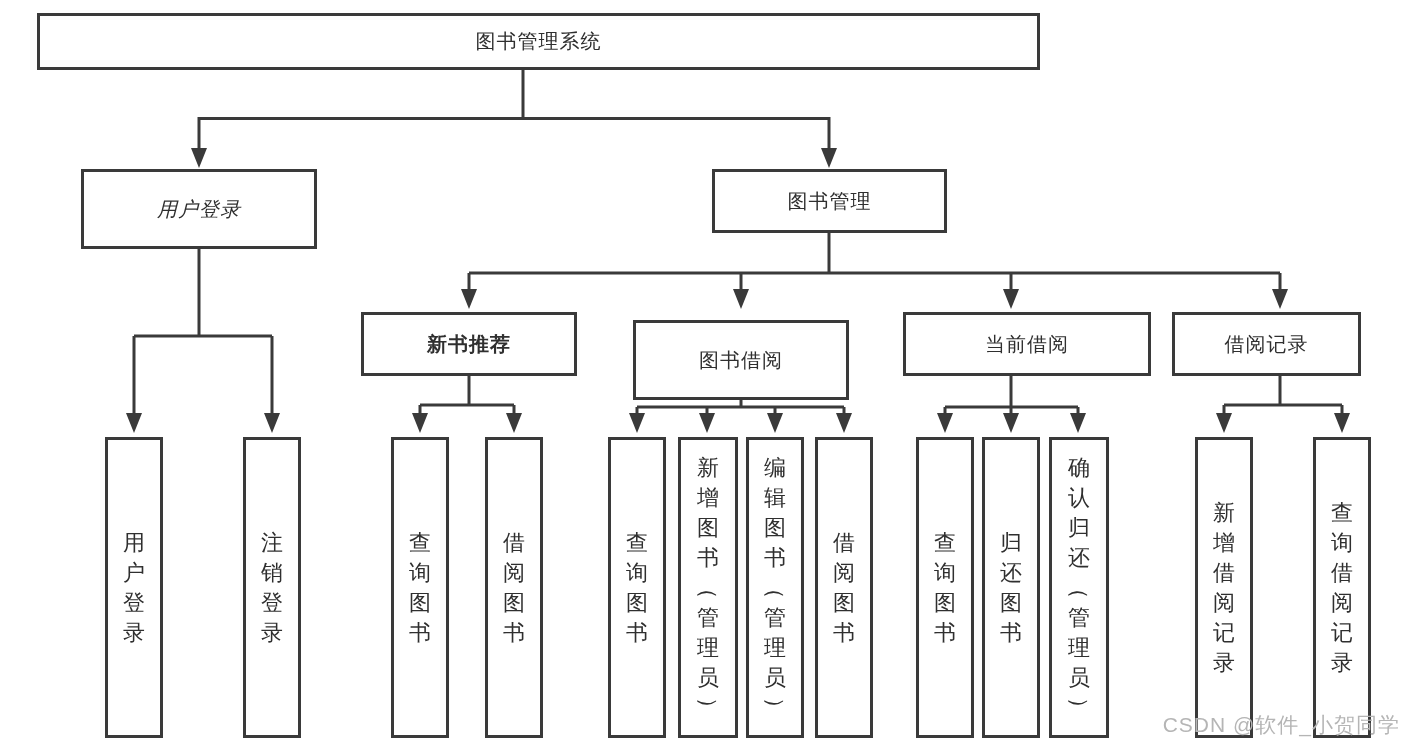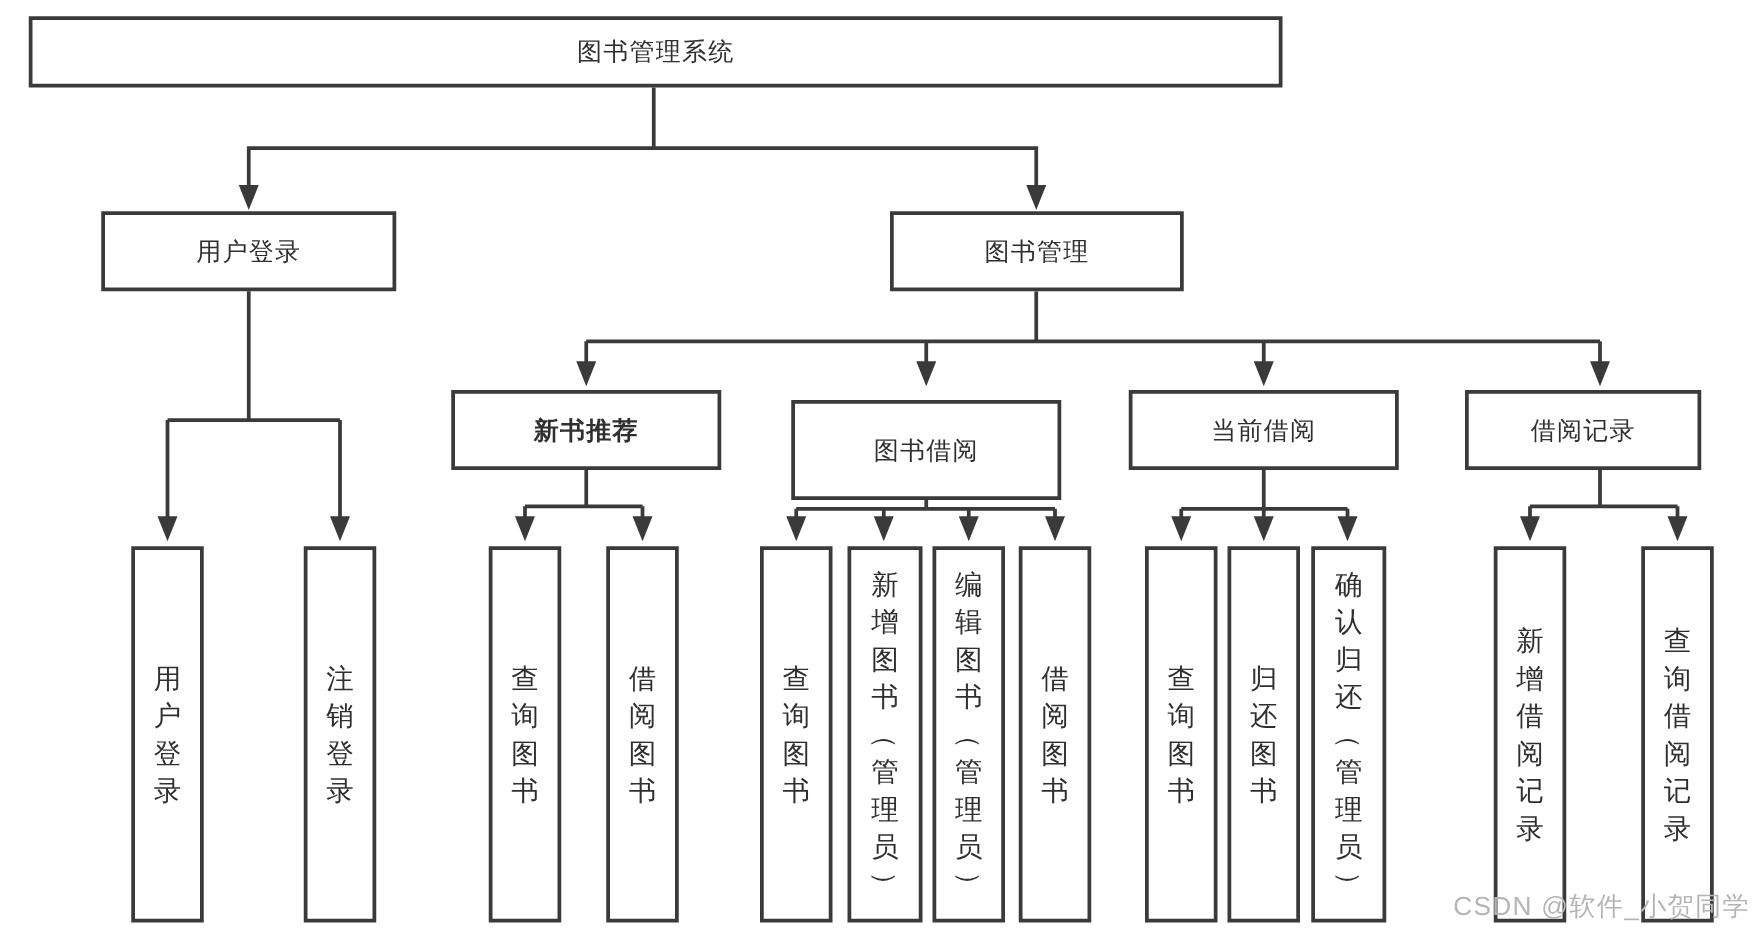--- a/index.html
+++ b/index.html
@@ -35,28 +35,28 @@
   .vtext {
     font-size: 22px;
     line-height: 30px;
     text-align: center;
     color: #2f2f2f;
   }
   .vtext span { display: block; }
   .vtext span.rot { transform: rotate(90deg); }
 
   
-  .node-root { left: 23px;  top: 13px;  width: 1003px; height: 57px; }
-  
-  .n2a { left: 81px;  top: 169px; width: 236px; height: 64px; }
+  .node-root { left: 37px;  top: 13px;  width: 1003px; height: 57px; }
+  
+  .n2a { left: 81px;  top: 169px; width: 236px; height: 80px; font-style: italic; }
   .n2b { left: 712px; top: 169px; width: 235px; height: 64px; align-items: center; }
   
   .n3a { left: 361px;  top: 312px; width: 216px; height: 64px; font-weight: bold; }
   .n3b { left: 633px;  top: 320px; width: 216px; height: 80px; }
-  .n3c { left: 903px;  top: 312px; width: 216px; height: 64px; }
+  .n3c { left: 903px;  top: 312px; width: 248px; height: 64px; }
   .n3d { left: 1172px; top: 312px; width: 189px; height: 64px; }
   
   .leaf { top: 437px; height: 301px; width: 58px; }
   .lf0  { left: 105px; }
   .lf1  { left: 243px; }
   .lf2  { left: 391px; }
   .lf3  { left: 485px; }
   .lf4  { left: 608px; }
   .lf5  { left: 678px; width: 60px; }
   .lf6  { left: 746px; }

